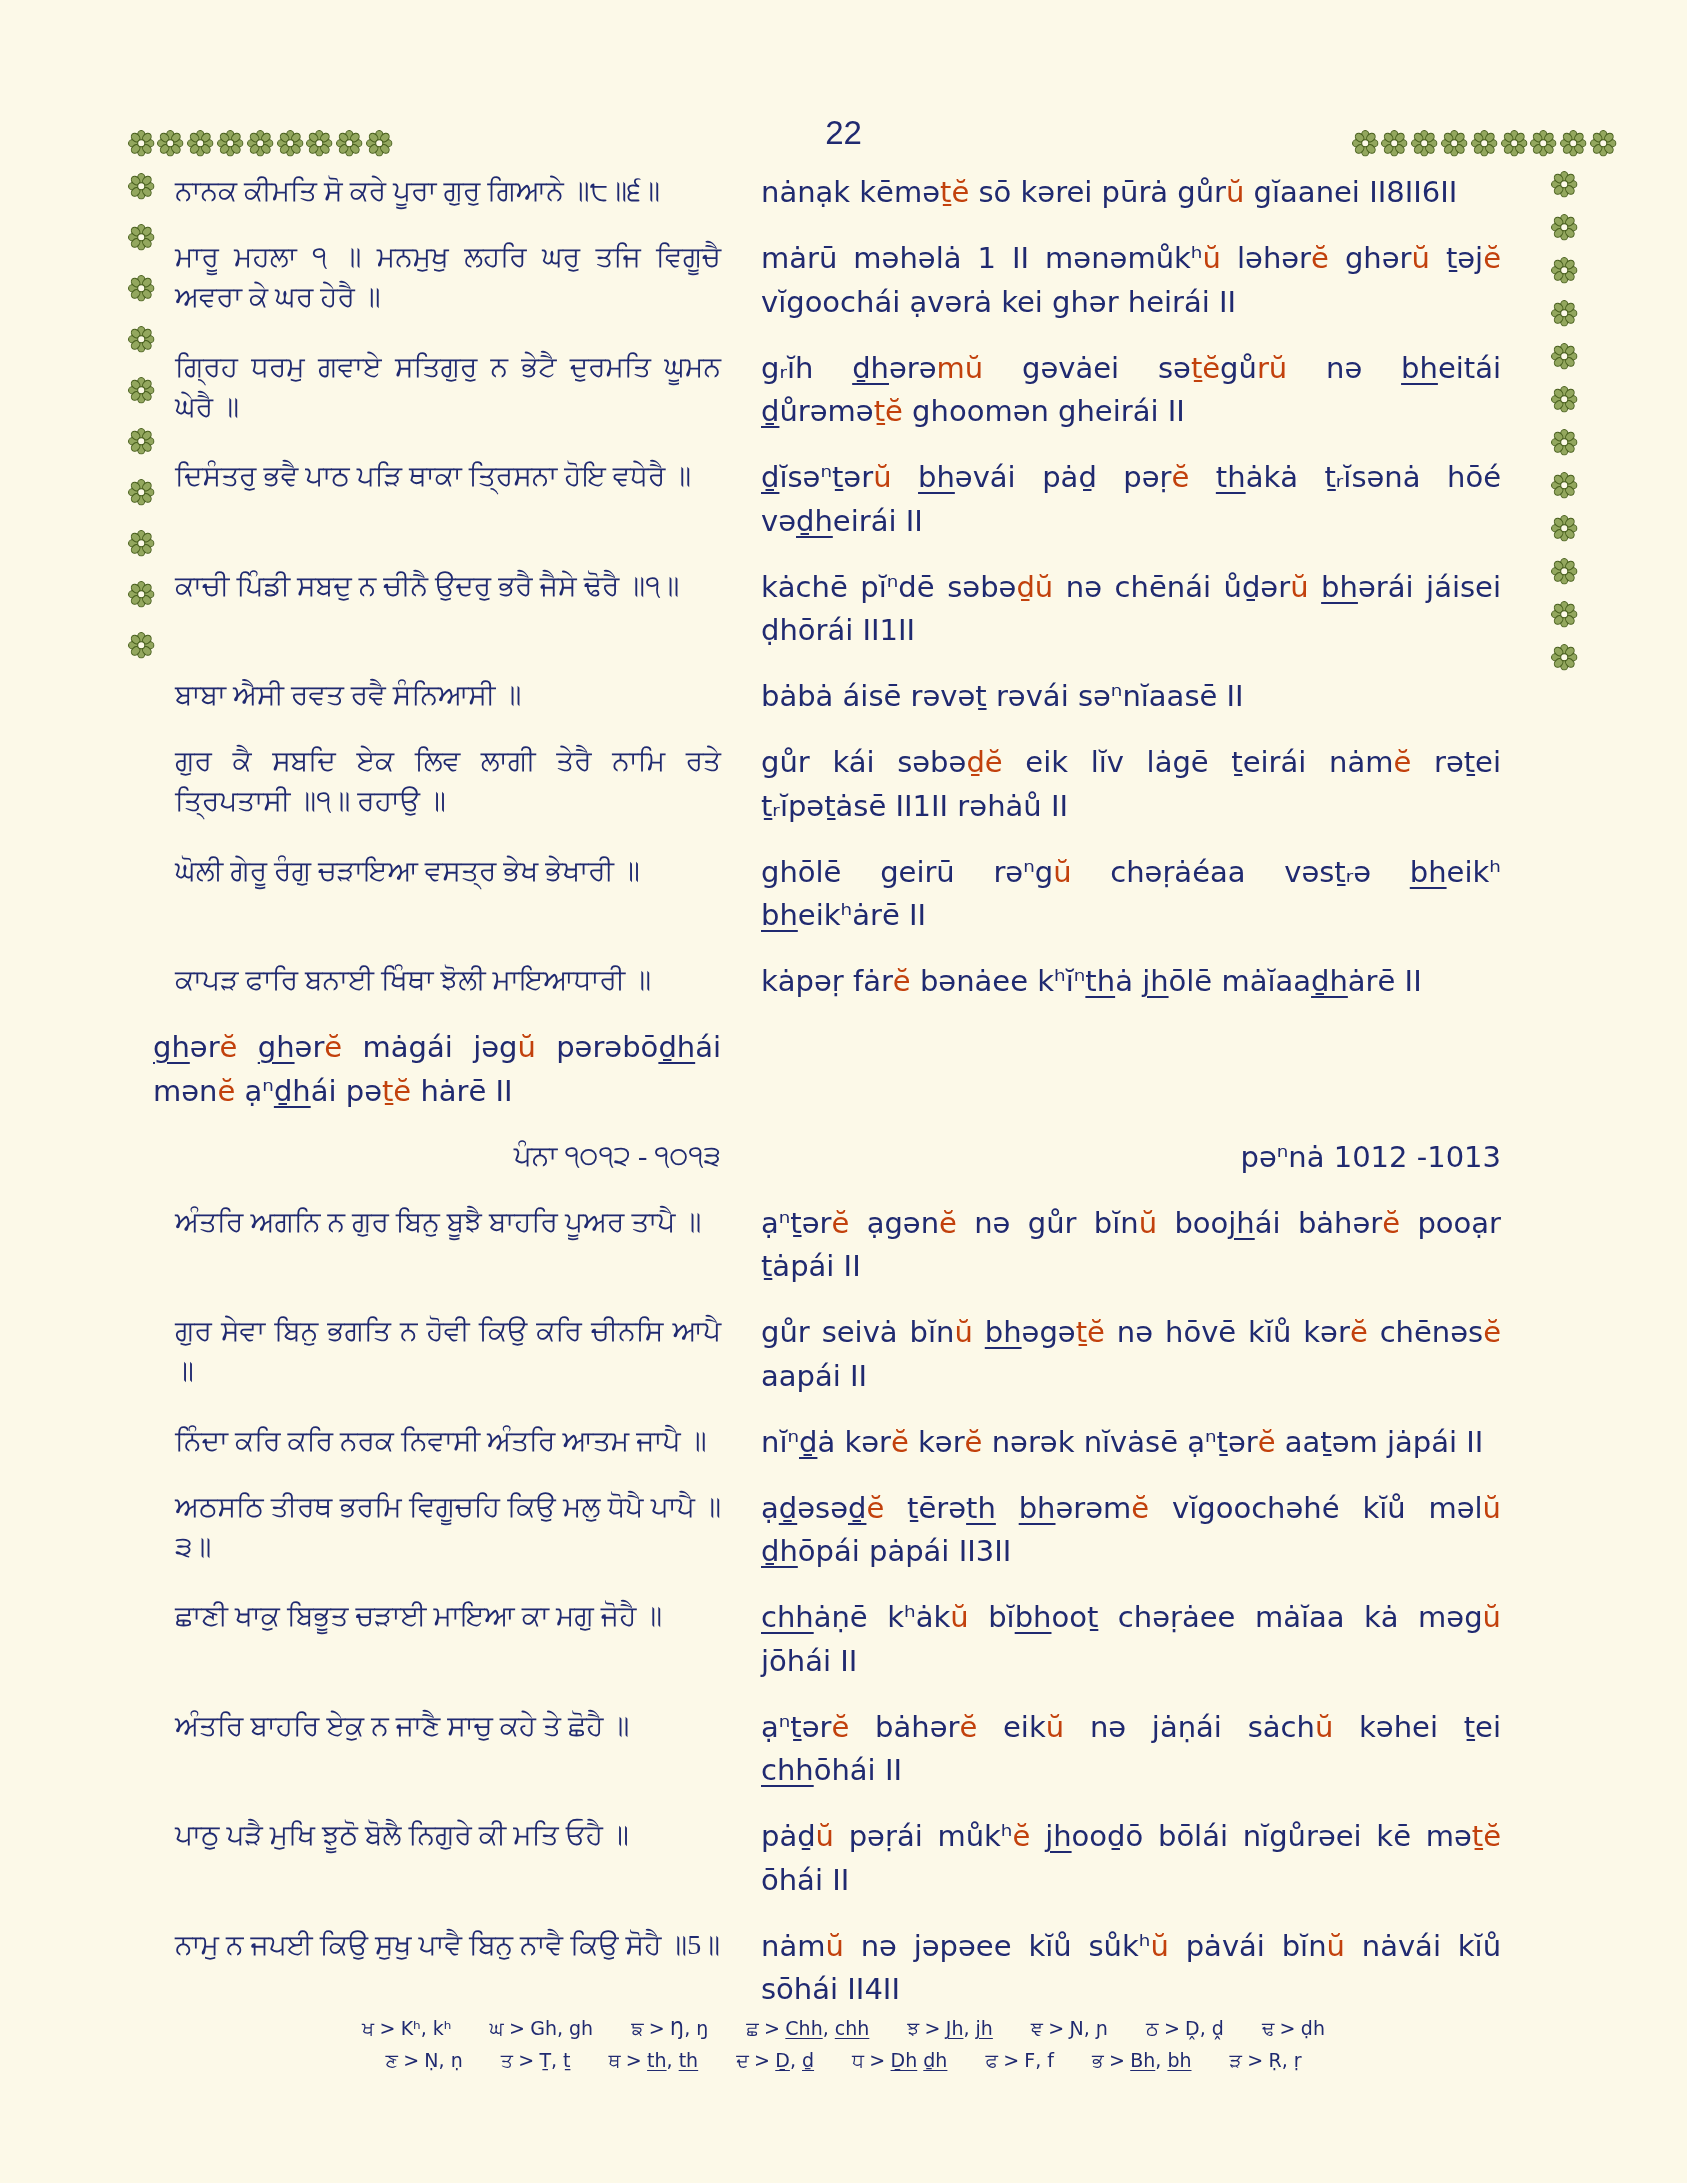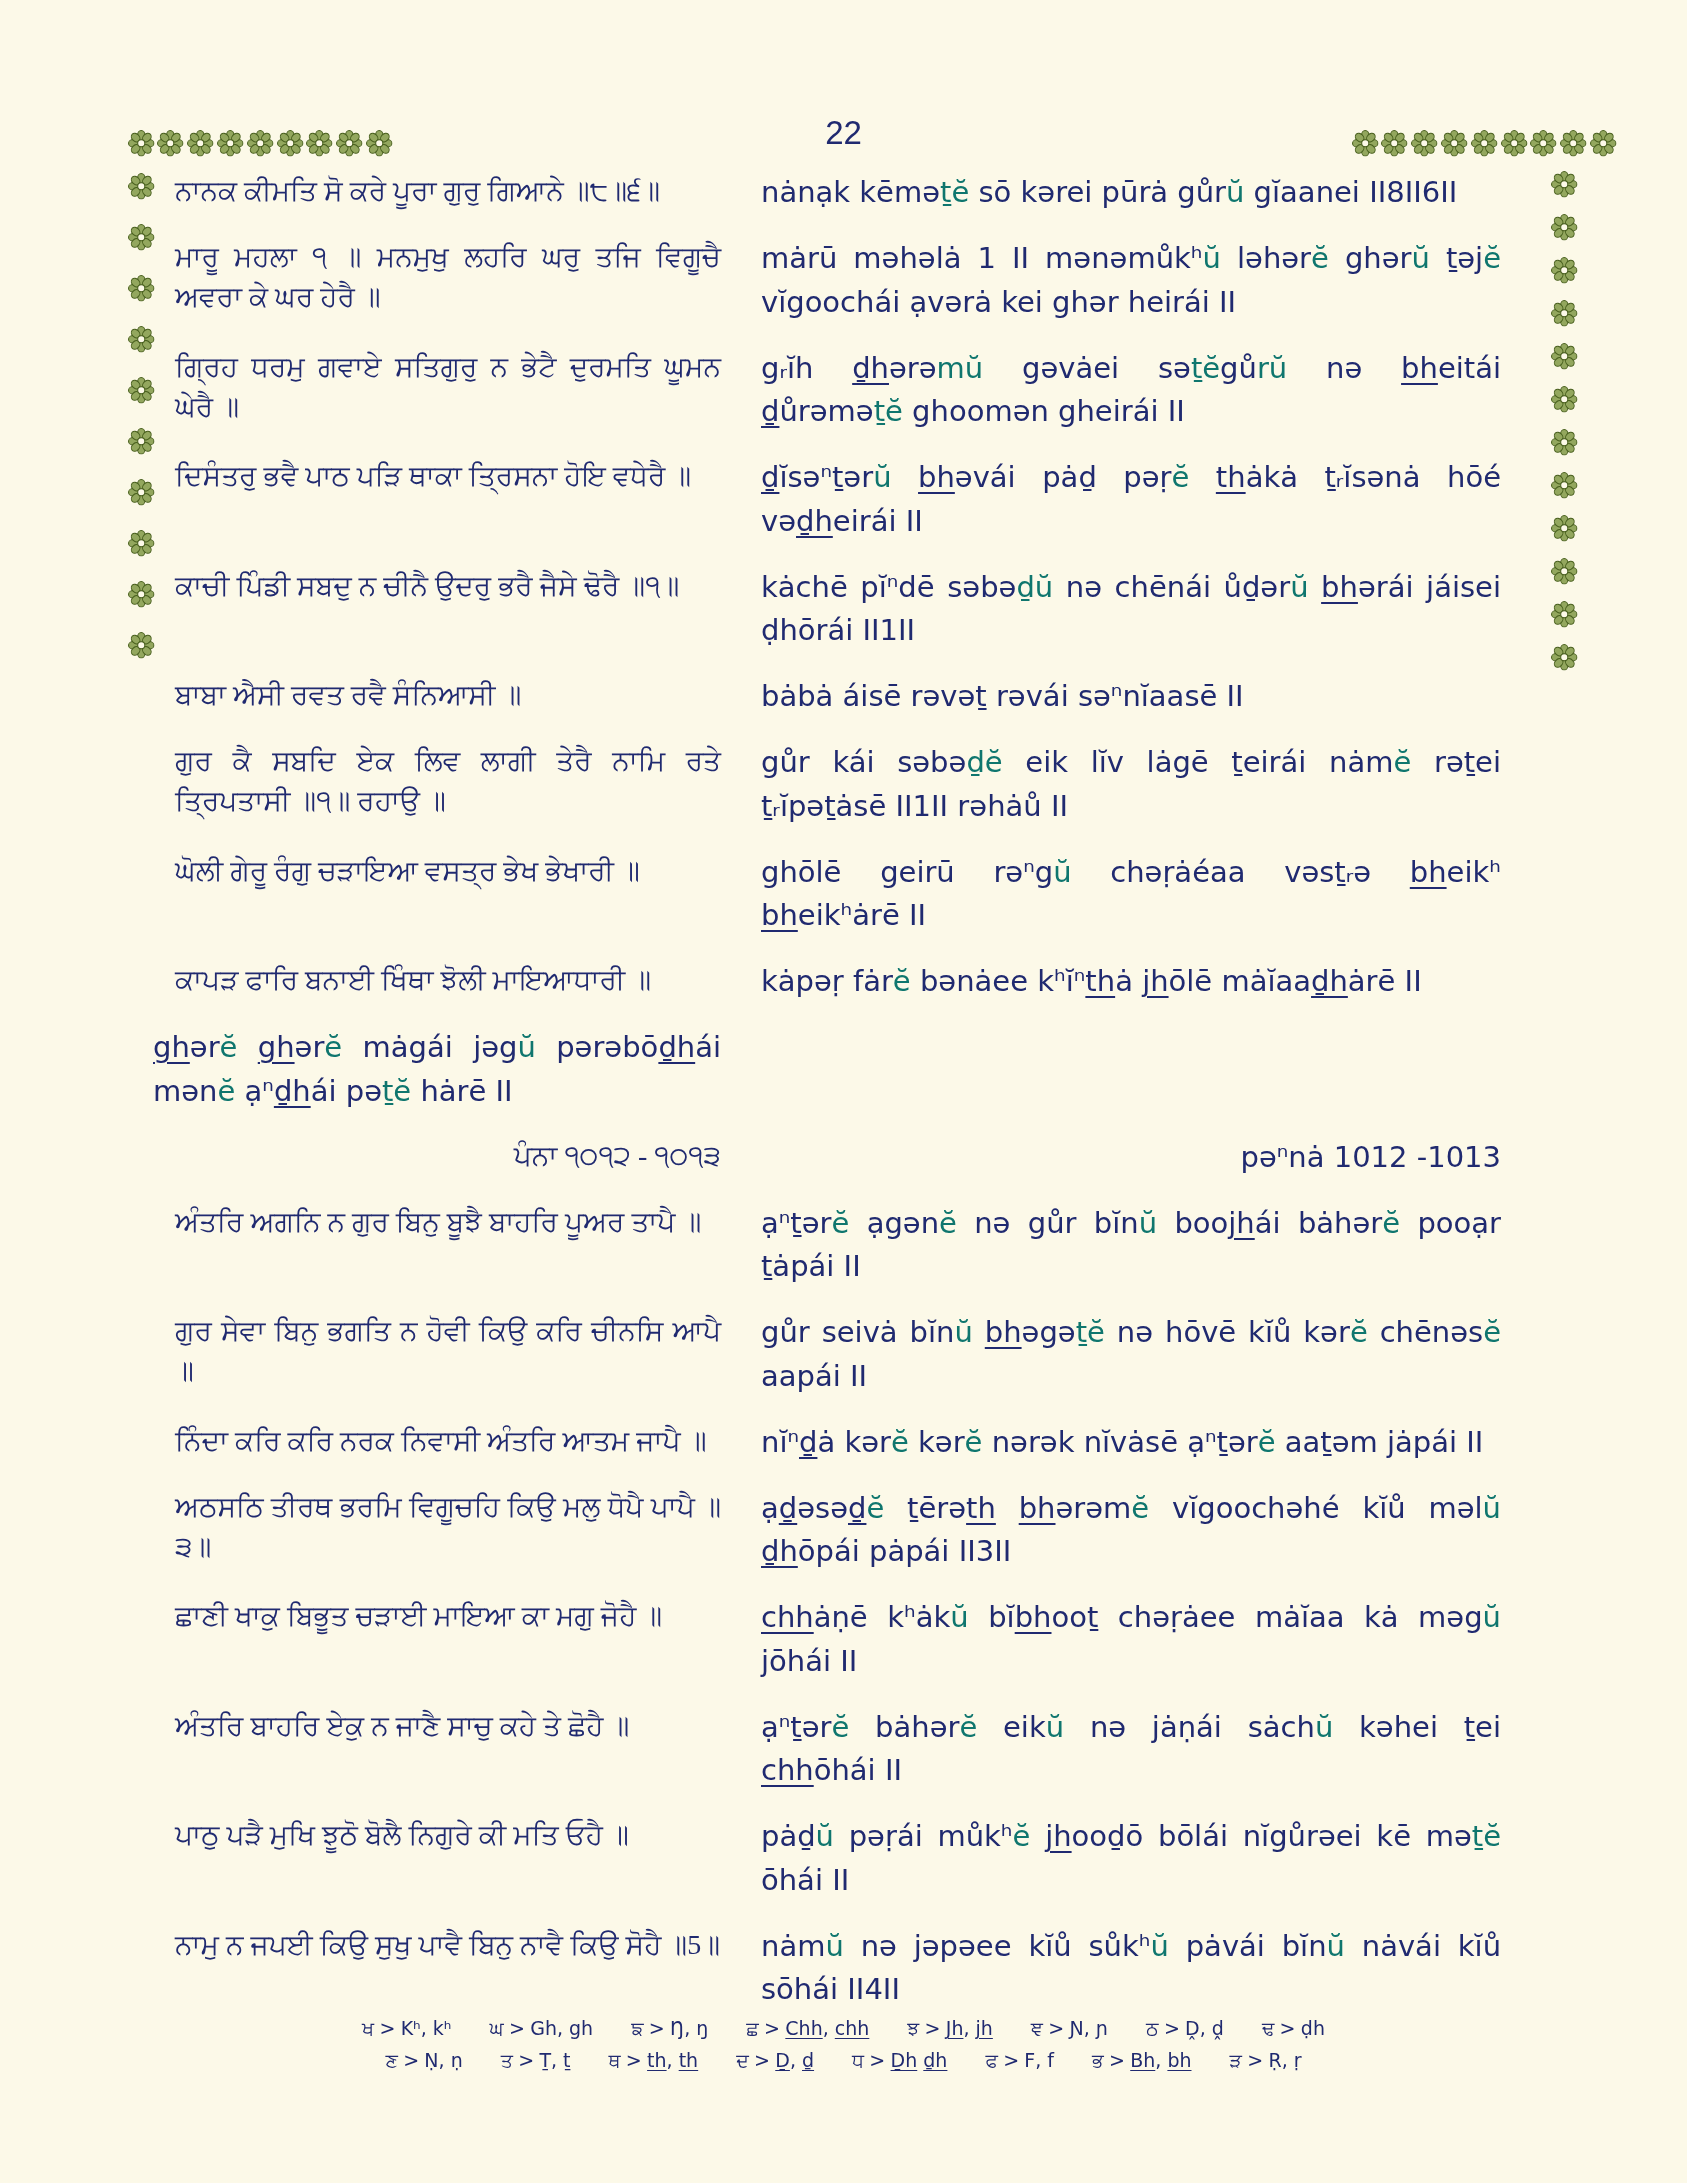--- a/index.html
+++ b/index.html
@@ -24,21 +24,21 @@
   .g-col{
     font-size:28px;line-height:1.44;text-align:justify;
     font-family:Liberation Serif, serif;
     margin-left:22px;
   }
   .t-col{
     font-size:29px;line-height:1.5;text-align:justify;
     font-family:"DejaVu Sans","Liberation Sans",sans-serif;
   }
   .ref-row .g-col,.ref-row .t-col{text-align:right;}
-  .gray{color:#0f766e;}
+  .gray{color:#c2410c;}
   .ul{
     text-decoration:underline;
     text-decoration-thickness:2px;
     text-underline-offset:5.3px;
   }
   .flower{position:absolute;width:26.5px;height:26.5px;}
   .legend{
     position:absolute;left:0;top:2017px;width:1687px;
     display:flex;flex-direction:column;align-items:center;row-gap:9.3px;
     font-size:19px;color:#202a70;

